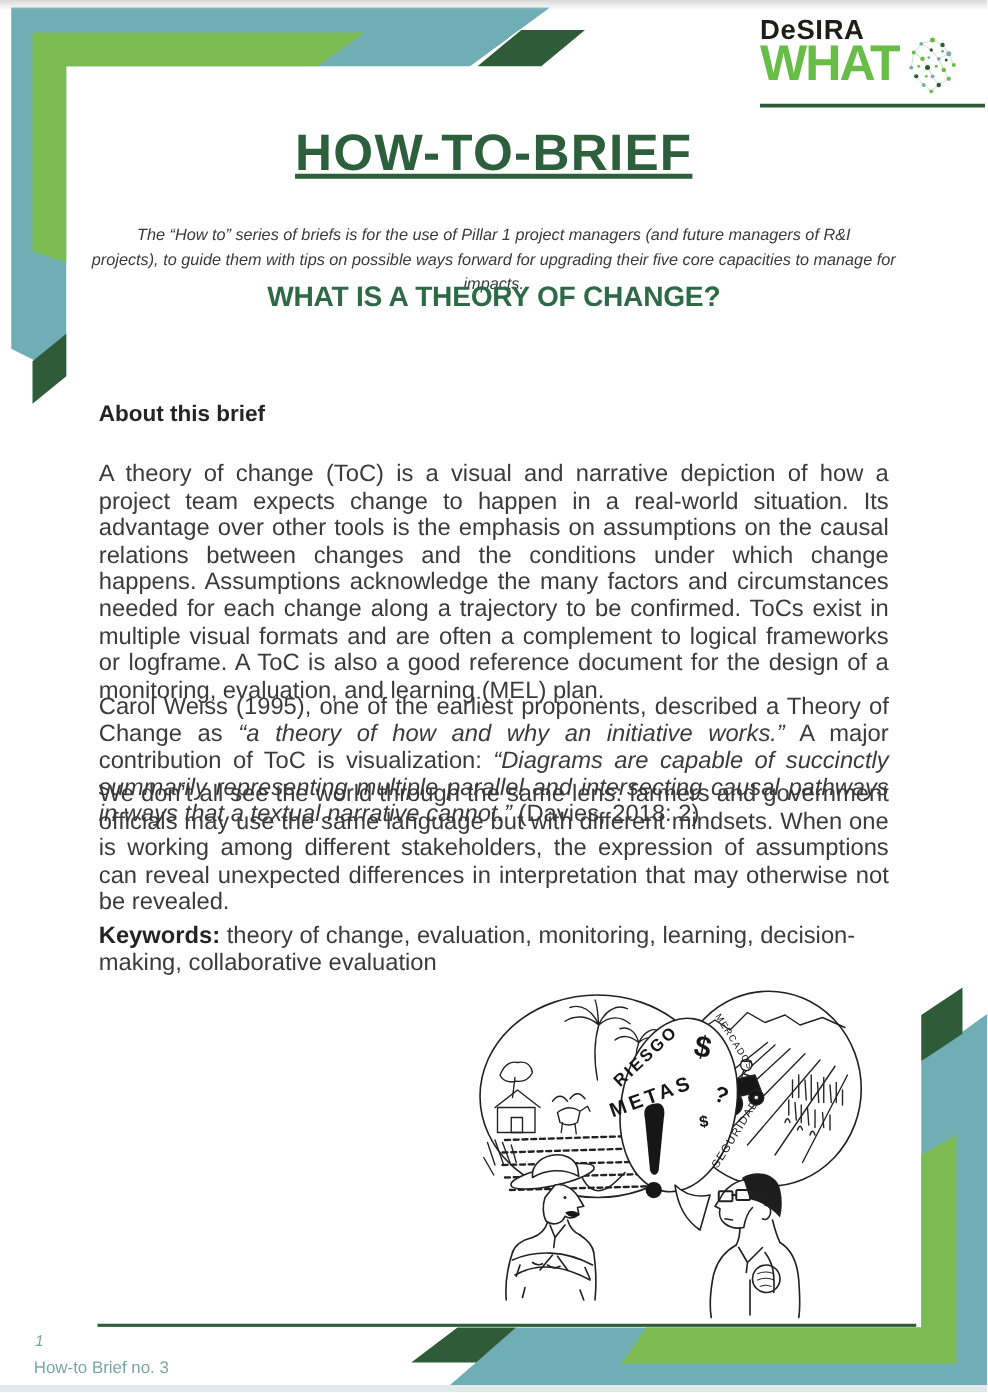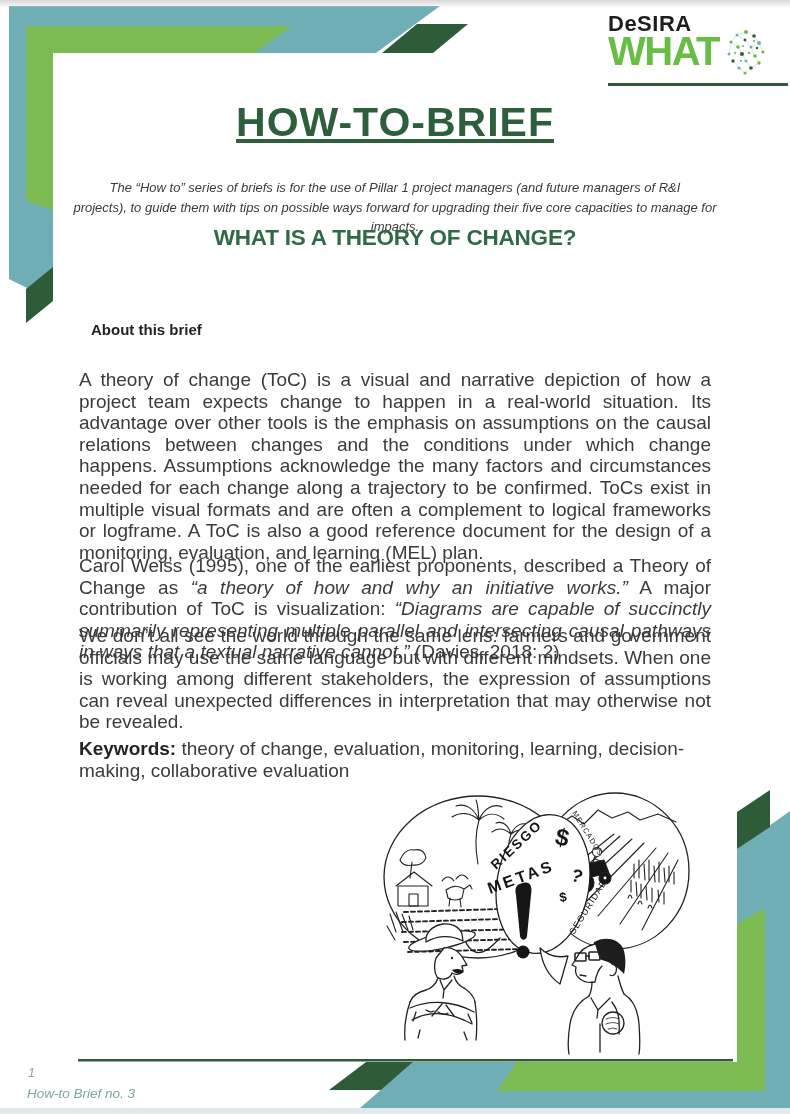--- a/index.html
+++ b/index.html
@@ -28,34 +28,34 @@
          font-weight:800;color:var(--title-green);letter-spacing:1px;text-decoration:underline;}
   .subtitle{position:absolute;top:158px;left:50%;transform:translateX(-50%);width:676px;
          text-align:center;font-style:italic;font-size:13px;line-height:1.5;color:#3a3a3a;
          white-space:pre-line;margin-top:20px;}
   .heading{position:absolute;top:225px;left:0;width:100%;text-align:center;font-size:22.5px;
          font-weight:800;color:var(--heading-green);letter-spacing:-.2px;}
   .subheading{position:absolute;top:254px;left:0;width:100%;text-align:center;font-size:17.5px;
          font-weight:800;color:var(--heading-green);}
 
   
-  .section-title{position:absolute;top:321px;left:79px;font-size:15px;font-weight:bold;color:#242424;margin-left:12px;}
+  .section-title{position:absolute;top:321px;left:79px;font-size:18px;font-weight:bold;color:#242424;}
   .body-par{position:absolute;left:79px;width:632px;font-size:19px;line-height:21.6px;
          text-align:justify;color:var(--body-text);}
   .p1{top:350px;} .p2{top:536px;} .p3{top:606px;}
   .keywords{top:719px;text-align:left;}
   .italic{font-style:italic;} .bold{font-weight:bold;color:#242424;}
 
   
   .illustration{position:absolute;left:382px;top:786px;width:330px;height:272px;}
   .art text{font-family:"Liberation Sans",sans-serif;fill:#161616;}
 
   
   .footer-num{position:absolute;left:28px;top:1066px;font-size:12.5px;font-style:italic;color:var(--footer-teal);}
-  .footer-label{position:absolute;left:27px;top:1086px;font-size:13.5px;font-style:italic;color:var(--footer-teal);}
+  .footer-label{position:absolute;left:27px;top:1086px;font-size:13.5px;color:var(--footer-teal);}
 </style>
 </head>
 <body>
 
 <div class="page">
 
   <svg class="deco" viewBox="0 0 790 1114" aria-hidden="true">
 
     <polygon class="fill-teal" points="9,6 440,6 376,53 53,53 53,301 9,279"></polygon>
     <polygon class="fill-green" points="26,26 292,26 254,53 53,53 53,210 26,201"></polygon>

